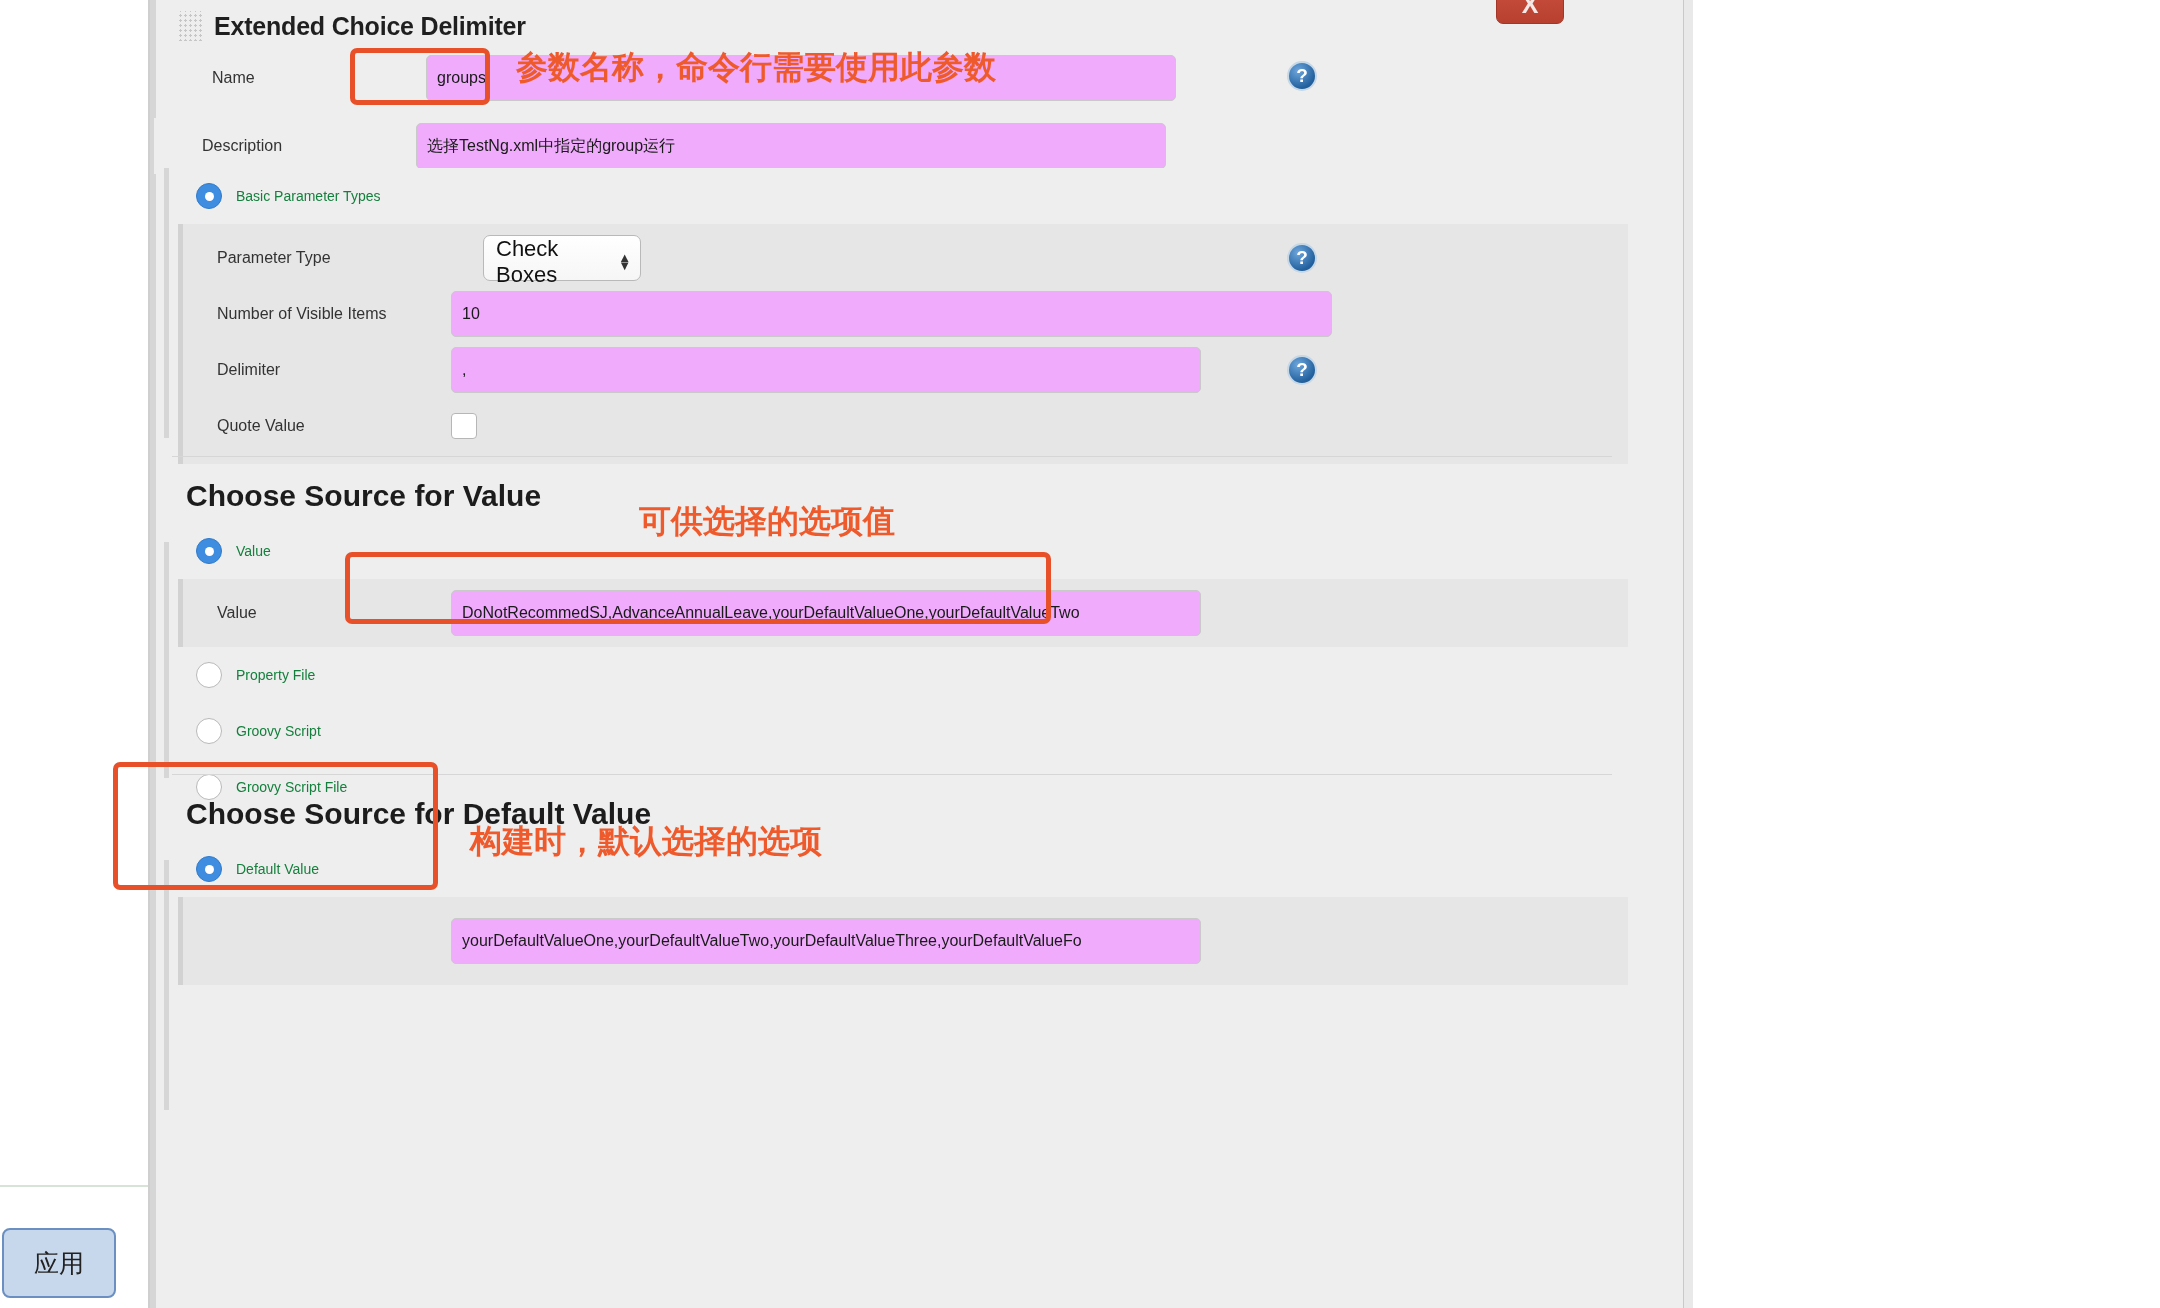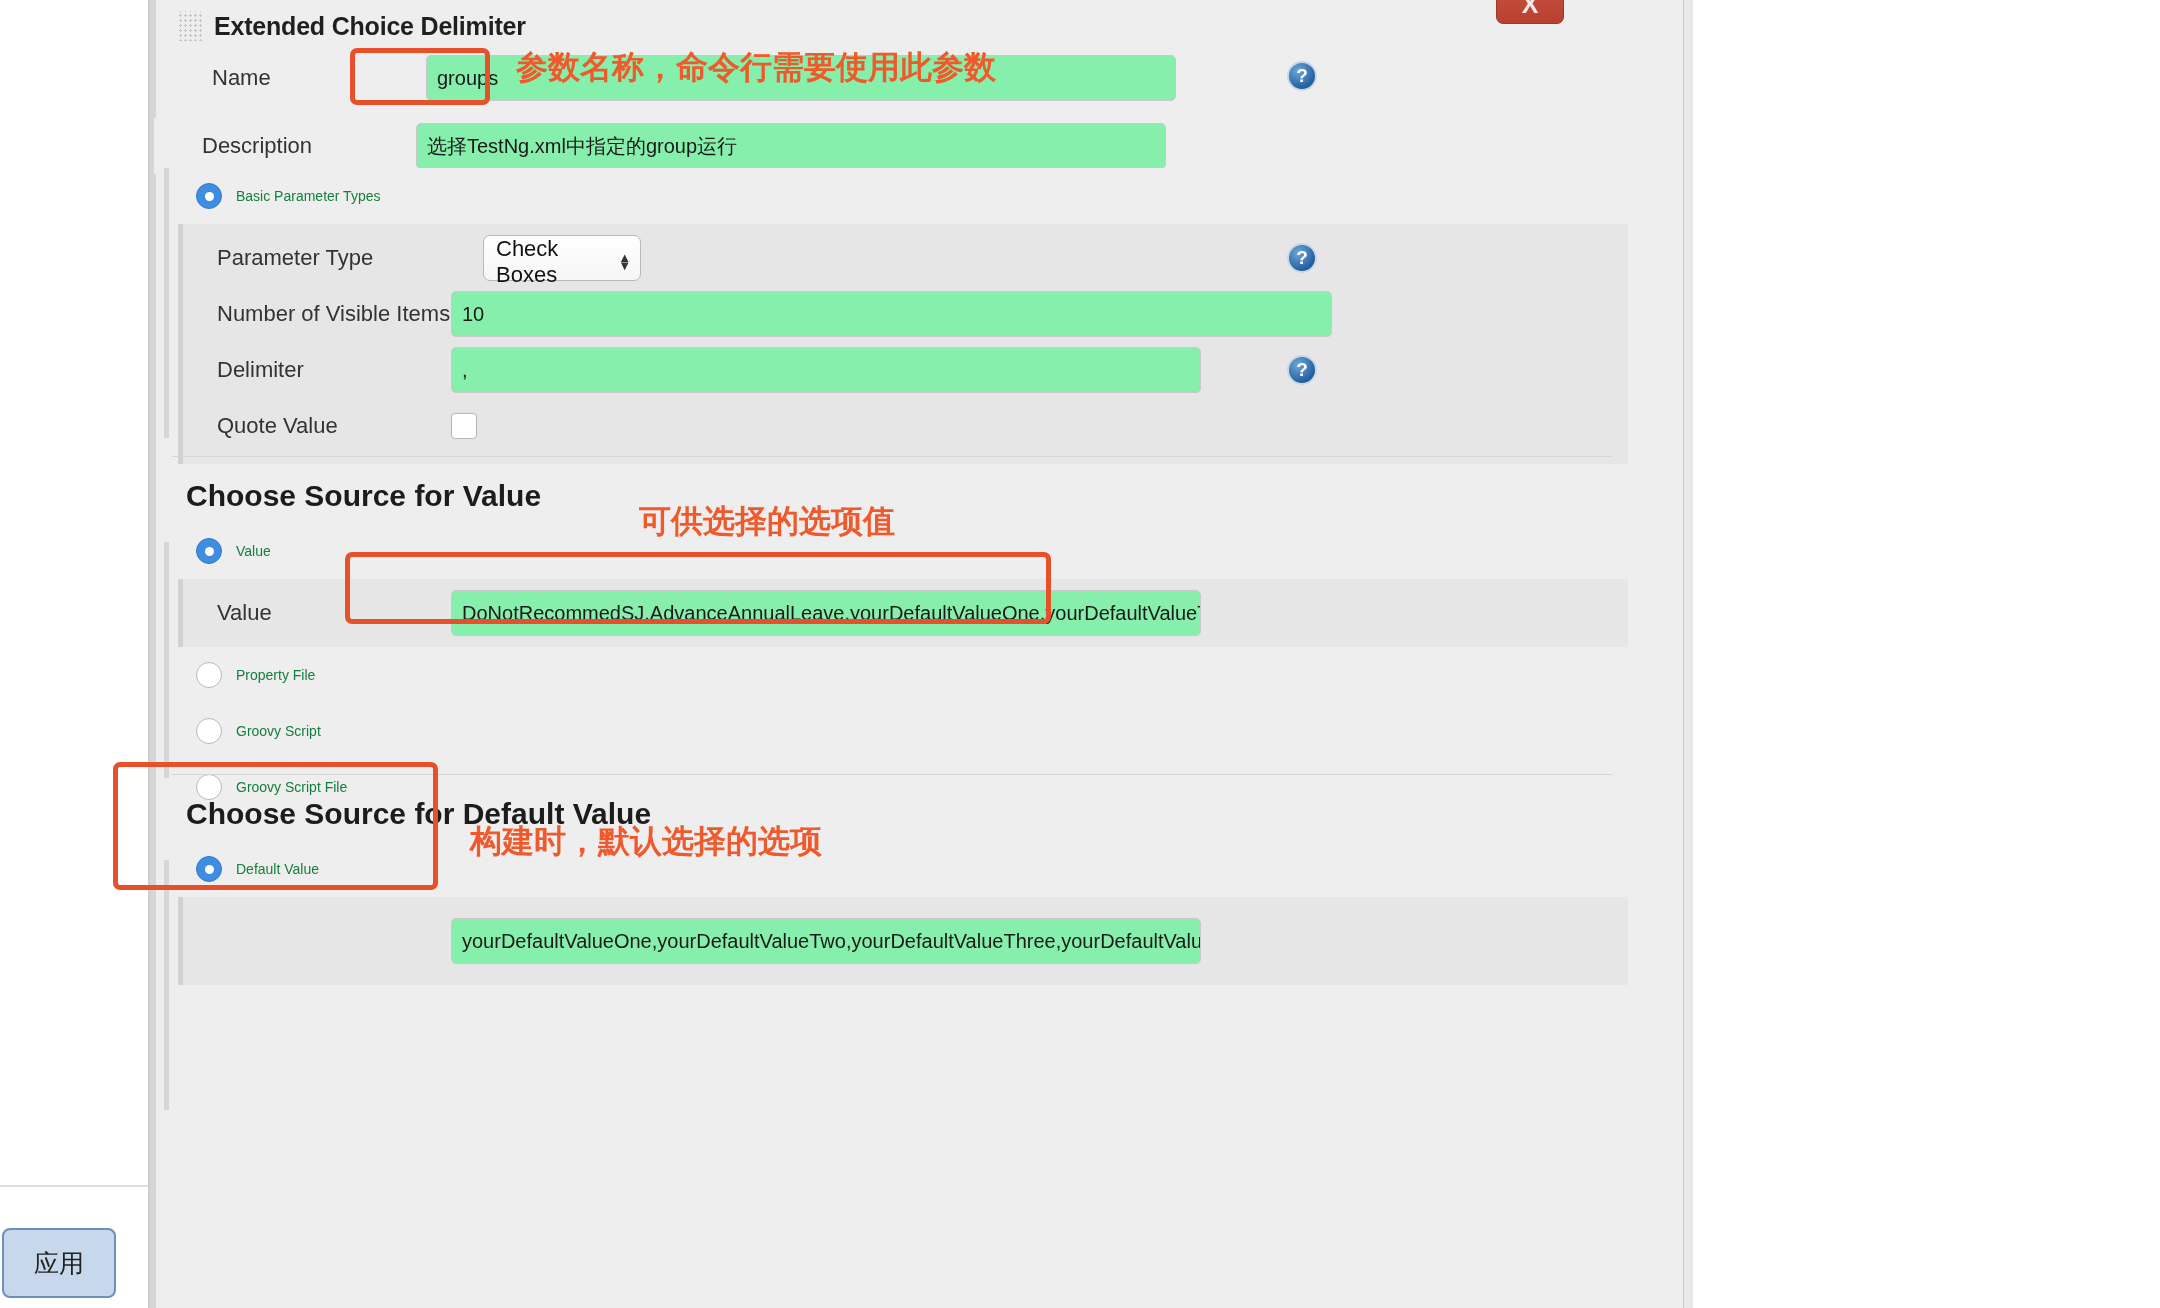--- a/index.html
+++ b/index.html
@@ -111,31 +111,31 @@
   .row {
     position: relative;
     display: flex;
     align-items: center;
     min-height: 56px;
     padding-left: 18px;
     box-sizing: border-box;
   }
   .row-label {
     width: 244px;
-    font-size: 22px;
+    font-size: 16px;
     color: #333333;
     padding-left: 30px;
     box-sizing: border-box;
   }
   .field {
     height: 46px;
-    background: #86efac;
+    background: #f0abfc;
     border: 1px solid #c9c9c9;
     border-radius: 5px;
-    font-size: 20px;
+    font-size: 16px;
     color: #1a1a1a;
     display: flex;
     align-items: center;
     padding: 0 10px;
     box-sizing: border-box;
     white-space: nowrap;
     overflow: hidden;
     cursor: text;
   }
   .field.wide { width: 750px; }

